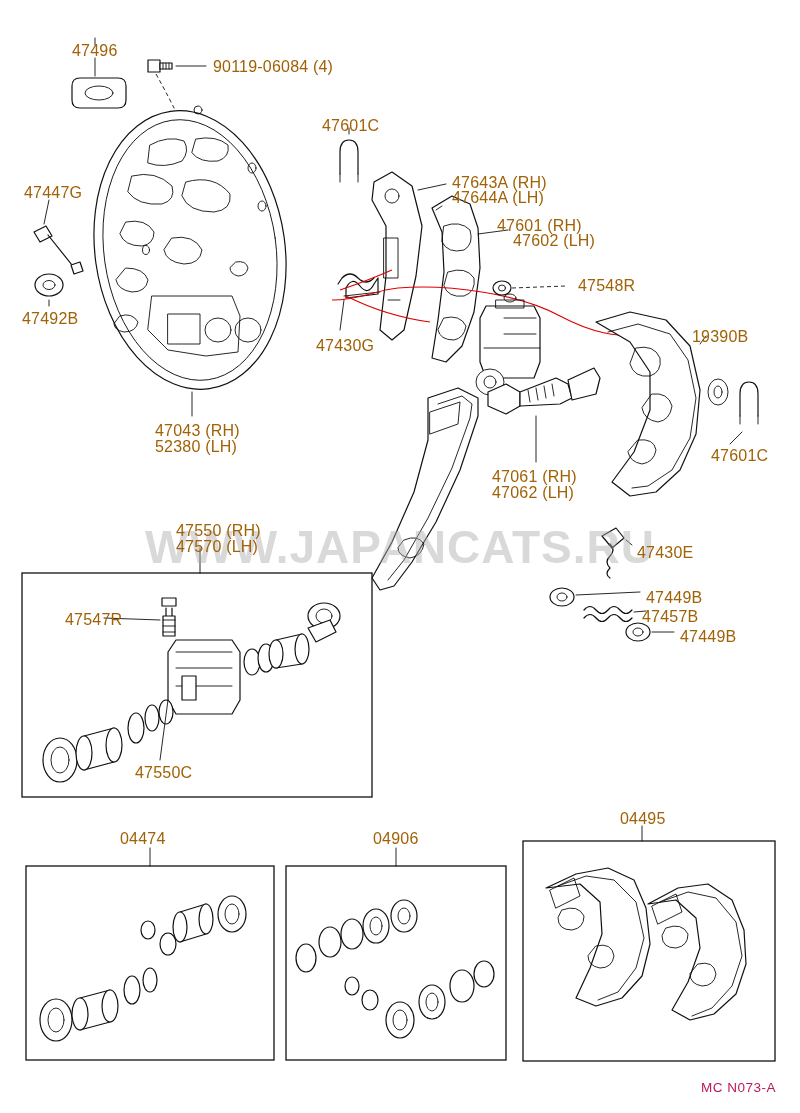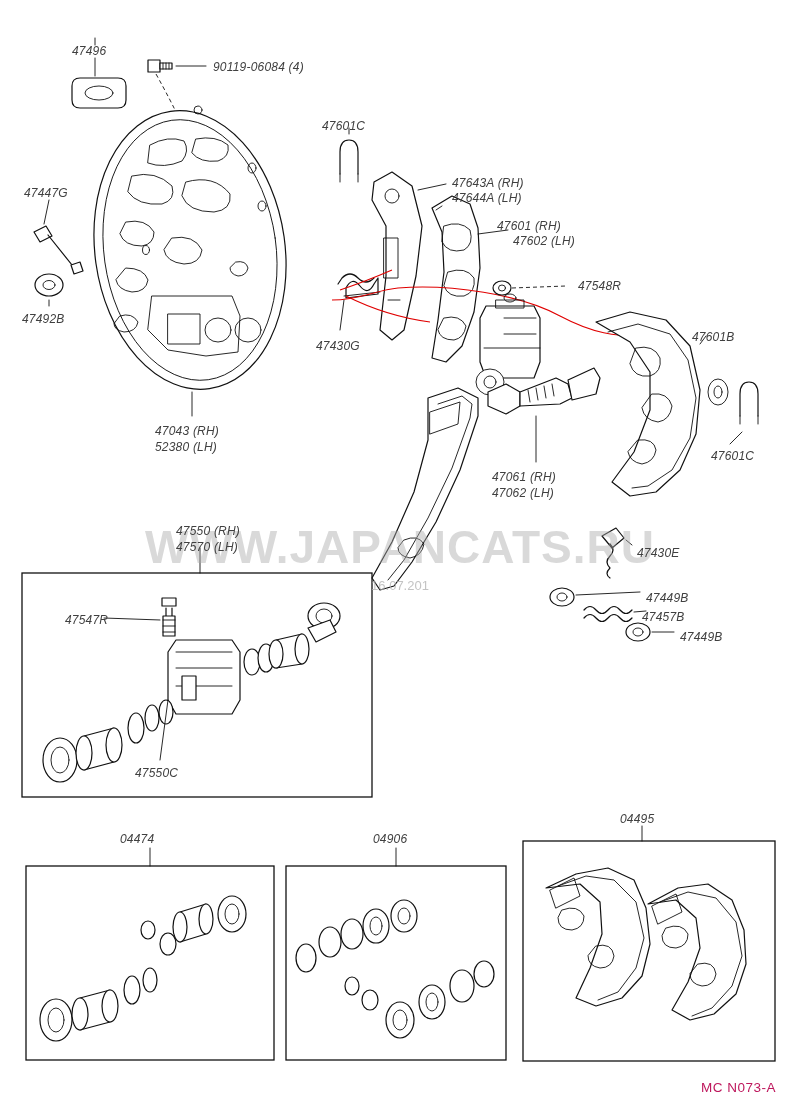--- a/index.html
+++ b/index.html
@@ -19,26 +19,25 @@
   }
   #art {
     position: absolute;
     left: 0; top: 0;
     width: 800px;
     height: 1113px;
   }
   .lbl {
     position: absolute;
     font-family: "Liberation Sans", sans-serif;
-    font-size: 12px;
-    color: #404040;
+    font-size: 16px;
+    color: #a16207;
     white-space: pre;
     letter-spacing: 0.2px;
     line-height: 14px;
-    font-style: italic;
   }
   .wm {
     position: absolute;
     left: 0;
     top: 520px;
     width: 800px;
     text-align: center;
     font-family: "Liberation Sans", sans-serif;
     font-size: 46px;
     font-weight: bold;
@@ -336,34 +335,33 @@
       <path class="sf" d="M648 904 L678 888 L708 884 L732 900 L744 930 L746 964 L736 994 L714 1014 L690 1020 L672 1010 L688 982 L700 948 L696 918 L676 900 Z"></path>
       <path class="st" d="M660 902 L688 892 L716 898 L736 922 L742 956 L732 986 L712 1008 L692 1016"></path>
       <path class="st" d="M666 928 q16 -6 22 6 q0 12 -12 14 q-14 0 -14 -12 Z"></path>
       <path class="st" d="M698 964 q16 -4 18 10 q-2 12 -14 12 q-12 -2 -12 -12 Z"></path>
       <path class="st" d="M652 906 L676 894 L682 912 L658 924 Z"></path>
     </g>
 
   </svg>
 
   <div class="wm">WWW.JAPANCATS.RU</div>
-  <div class="wm2">16.07.201</div>
 
   <div class="lbl" style="left:72px;  top:44px;">47496</div>
   <div class="lbl" style="left:213px; top:60px;">90119-06084 (4)</div>
   <div class="lbl" style="left:322px; top:119px;">47601C</div>
   <div class="lbl" style="left:24px;  top:186px;">47447G</div>
   <div class="lbl" style="left:452px; top:176px;">47643A (RH)</div>
   <div class="lbl" style="left:452px; top:191px;">47644A (LH)</div>
   <div class="lbl" style="left:497px; top:219px;">47601 (RH)</div>
   <div class="lbl" style="left:513px; top:234px;">47602 (LH)</div>
   <div class="lbl" style="left:22px;  top:312px;">47492B</div>
   <div class="lbl" style="left:578px; top:279px;">47548R</div>
   <div class="lbl" style="left:316px; top:339px;">47430G</div>
-  <div class="lbl" style="left:692px; top:330px;">47601B</div>
+  <div class="lbl" style="left:692px; top:330px;">19390B</div>
   <div class="lbl" style="left:155px; top:424px;text-align:center;">47043 (RH)</div>
   <div class="lbl" style="left:155px; top:440px;">52380 (LH)</div>
   <div class="lbl" style="left:711px; top:449px;">47601C</div>
   <div class="lbl" style="left:492px; top:470px;">47061 (RH)</div>
   <div class="lbl" style="left:492px; top:486px;">47062 (LH)</div>
   <div class="lbl" style="left:176px; top:524px;">47550 (RH)</div>
   <div class="lbl" style="left:176px; top:540px;">47570 (LH)</div>
   <div class="lbl" style="left:637px; top:546px;">47430E</div>
   <div class="lbl" style="left:646px; top:591px;">47449B</div>
   <div class="lbl" style="left:642px; top:610px;">47457B</div>

